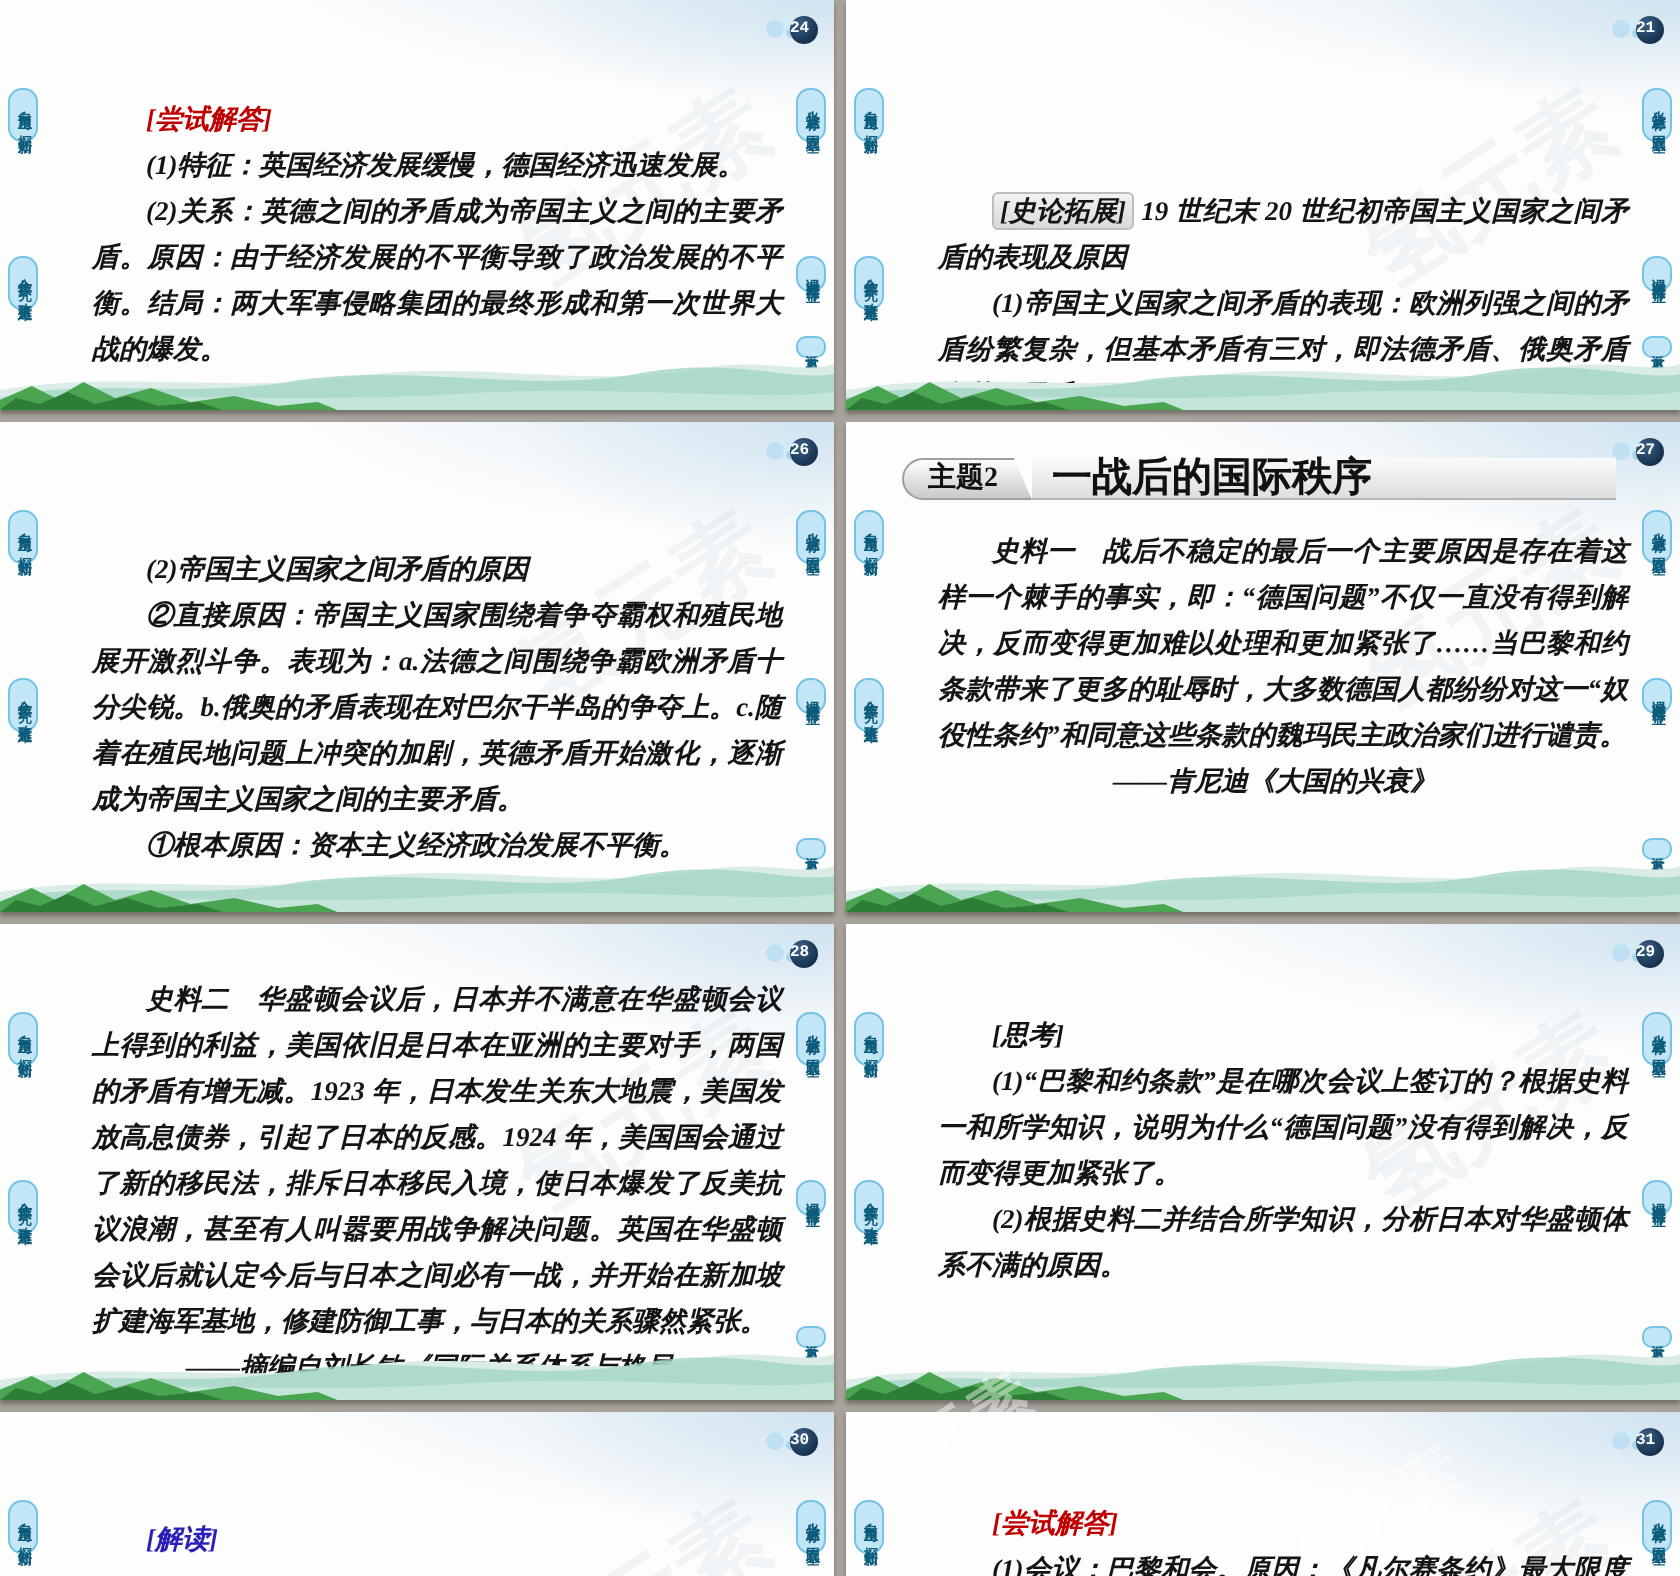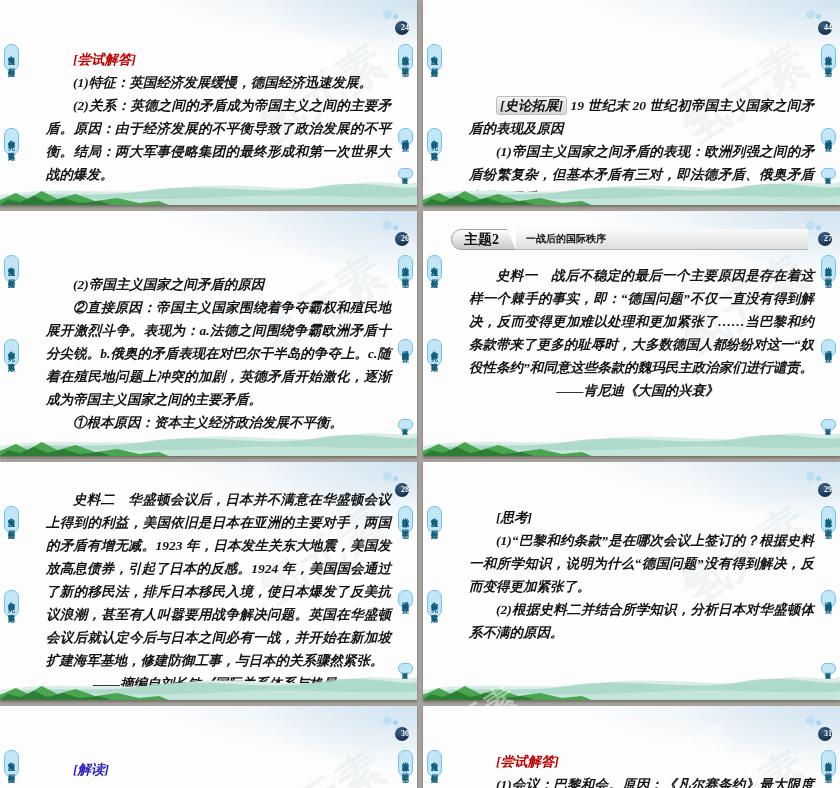--- a/index.html
+++ b/index.html
@@ -63,35 +63,35 @@
     border-radius:11px 0 0 11px;
     padding:0 16px 0 12px;line-height:19px;
     font-size:14px;font-weight:bold;color:#111;
     clip-path:polygon(0 0, calc(100% - 9px) 0, 100% 100%, 0 100%);
   }
   .theme-title{
     flex:1;
     background:linear-gradient(#fafafa,#dedede);
     border-bottom:1px solid #b5b5b5;
     padding:0 10px;line-height:20px;
-    font-size:10px;font-weight:bold;color:#111;
+    font-size:20px;font-weight:bold;color:#111;
   }
 
   
   .corner{position:absolute;top:6px;right:8px;width:26px;height:18px;}
   .cloud{
     position:absolute;left:0;top:4px;width:9px;height:9px;border-radius:50%;
     background:#bfe0f2;
     box-shadow:5px -3px 0 -1px #d3eaf7, 8px 2px 0 -2px #a9d6ee;
   }
   .num-circle{
-    position:absolute;right:0;top:15px;width:14px;height:14px;border-radius:50%;
+    position:absolute;right:0;top:2px;width:14px;height:14px;border-radius:50%;
     background:radial-gradient(circle at 35% 30%, #3a5f85, #17334f 70%);
-    color:#fff;font-size:8px;line-height:14px;text-align:right;
-    font-family:Liberation Serif, serif;font-weight:bold;
+    color:#fff;font-size:8px;line-height:14px;text-align:left;
+    font-family:Liberation Mono, monospace;font-weight:bold;
   }
 
   
   .pill{
     position:absolute;
     writing-mode:vertical-rl;text-orientation:upright;
     background:#c3e6f6;border:1px solid #74c2e6;border-radius:7px;
     color:#0d5c7c;font-weight:bold;
     font-family:"Liberation Sans","DejaVu Sans",sans-serif;
     font-size:7px;letter-spacing:1px;line-height:11px;
@@ -155,21 +155,21 @@
       <path d="M0,36 L0,31 L16,24 L28,30 L42,22 L58,30 L76,25 L96,32 L118,29 L140,34 L160,32 L170,36 Z" fill="#4aa551"></path>
       <path d="M0,36 L8,30 L20,33 L34,27 L48,33 L64,29 L80,34 L100,32 L112,36 Z" fill="#2e7d36"></path>
     </svg>
   </div>
 
   <div class="slide">
     <div class="wm">氢元素</div>
 
     <div class="corner">
       <span class="cloud"></span>
-      <span class="num-circle">44</span>
+      <span class="num-circle">21</span>
     </div>
 
     <span class="pill l t">自主预习·探新知</span>
     <span class="pill l b">合作探究·攻重难</span>
     <span class="pill r t">当堂达标·固双基</span>
     <span class="pill r b">课时分层作业</span>
     <span class="pill home">返首页</span>
 
     <div class="slide-content">
         <p class="para"><span class="badge">[史论拓展]</span> <span>19 世纪末 20 世纪初帝国主义国家之间矛盾的表现及原因</span></p>

